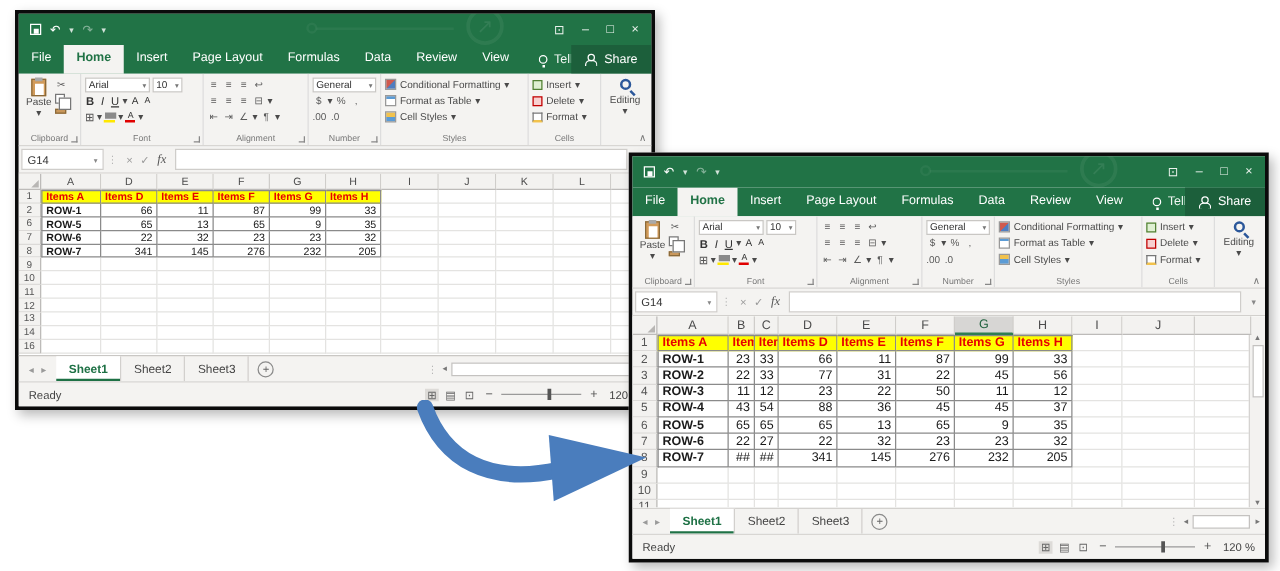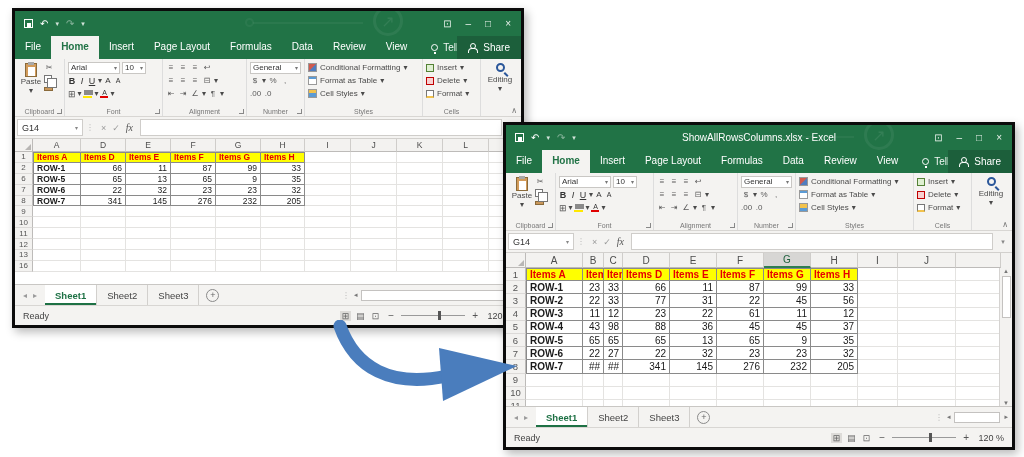--- a/index.html
+++ b/index.html
@@ -538,20 +538,34 @@
             <div class="cell" style="width: 45px;"></div>
             <div class="cell" style="width: 45px;"></div>
             <div class="cell" style="width: 44px;"></div>
             <div class="cell" style="width: 46px;"></div>
             <div class="cell" style="width: 46px;"></div>
             <div class="cell" style="width: 46px;"></div>
             <div class="cell" style="width: 46px;"></div>
             <div class="cell" style="width: 46px;"></div>
           </div>
           <div class="grow">
+            <div class="rnum">14</div>
+            <div class="cell" style="width: 48px;"></div>
+            <div class="cell" style="width: 45px;"></div>
+            <div class="cell" style="width: 45px;"></div>
+            <div class="cell" style="width: 45px;"></div>
+            <div class="cell" style="width: 45px;"></div>
+            <div class="cell" style="width: 44px;"></div>
+            <div class="cell" style="width: 46px;"></div>
+            <div class="cell" style="width: 46px;"></div>
+            <div class="cell" style="width: 46px;"></div>
+            <div class="cell" style="width: 46px;"></div>
+            <div class="cell" style="width: 46px;"></div>
+          </div>
+          <div class="grow">
             <div class="rnum">16</div>
             <div class="cell" style="width: 48px;"></div>
             <div class="cell" style="width: 45px;"></div>
             <div class="cell" style="width: 45px;"></div>
             <div class="cell" style="width: 45px;"></div>
             <div class="cell" style="width: 45px;"></div>
             <div class="cell" style="width: 44px;"></div>
             <div class="cell" style="width: 46px;"></div>
             <div class="cell" style="width: 46px;"></div>
             <div class="cell" style="width: 46px;"></div>
@@ -607,21 +621,20 @@
           <span class="line"></span>
           <span class="circ">↗</span>
         </div>
         <div class="qat">
           <span class="ic-save"></span>
           <span class="undo">↶</span>
           <span class="dd">▾</span>
           <span class="redo">↷</span>
           <span class="dd">▾</span>
         </div>
-        <div class="tb-title">ShowAllRowsColumns.xlsx - Excel</div>
         <div class="winctl">
           <span>⊡</span>
           <span>–</span>
           <span>□</span>
           <span>×</span>
         </div>
       </div>
 
       <div class="tabbar">
         <div class="rtabs">
@@ -864,32 +877,32 @@
             <div class="cell" style="width: 58px;"></div>
             <div class="cell" style="width: 45px;"></div>
           </div>
           <div class="grow">
             <div class="rnum">4</div>
             <div class="cell d rl lf" style="width: 57px;">ROW-3</div>
             <div class="cell d" style="width: 21px;">11</div>
             <div class="cell d" style="width: 19px;">12</div>
             <div class="cell d" style="width: 47px;">23</div>
             <div class="cell d" style="width: 47px;">22</div>
-            <div class="cell d" style="width: 47px;">61</div>
+            <div class="cell d" style="width: 47px;">50</div>
             <div class="cell d" style="width: 47px;">11</div>
             <div class="cell d" style="width: 47px;">12</div>
             <div class="cell" style="width: 40px;"></div>
             <div class="cell" style="width: 58px;"></div>
             <div class="cell" style="width: 45px;"></div>
           </div>
           <div class="grow">
             <div class="rnum">5</div>
             <div class="cell d rl lf" style="width: 57px;">ROW-4</div>
             <div class="cell d" style="width: 21px;">43</div>
-            <div class="cell d" style="width: 19px;">98</div>
+            <div class="cell d" style="width: 19px;">54</div>
             <div class="cell d" style="width: 47px;">88</div>
             <div class="cell d" style="width: 47px;">36</div>
             <div class="cell d" style="width: 47px;">45</div>
             <div class="cell d" style="width: 47px;">45</div>
             <div class="cell d" style="width: 47px;">37</div>
             <div class="cell" style="width: 40px;"></div>
             <div class="cell" style="width: 58px;"></div>
             <div class="cell" style="width: 45px;"></div>
           </div>
           <div class="grow">

